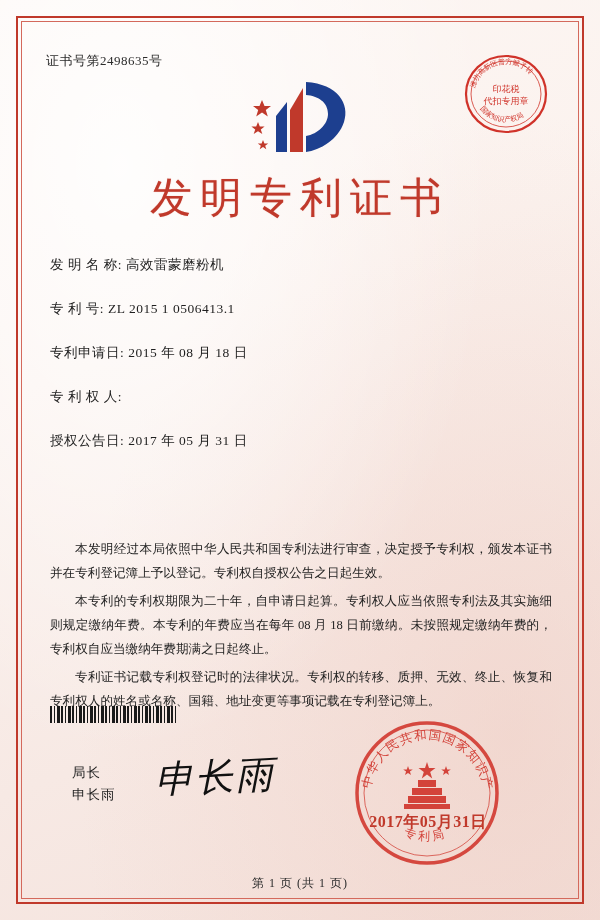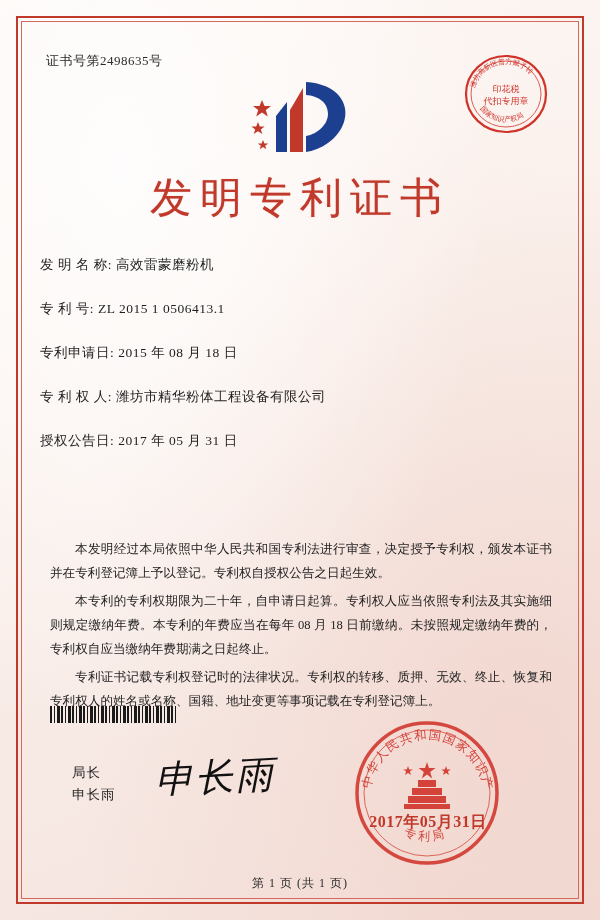--- a/index.html
+++ b/index.html
@@ -74,21 +74,21 @@
     font-size: 42px;
     letter-spacing: 8px;
     font-weight: normal;
     color: #c0392b;
     font-family: "DejaVu Serif", serif;
     text-shadow: 0 0 1px rgba(192,57,43,0.4);
   }
   
   .fields {
     position: absolute;
-    left: 40px;
+    left: 50px;
     top: 256px;
     width: 500px;
     text-align: right;
   }
   .field-row {
     display: flex;
     align-items: baseline;
     margin-bottom: 26px;
     font-size: 13.5px;
     color: #1f1f1f;
@@ -234,21 +234,20 @@
     <div class="field-row">
       <span class="field-label">专 利 号:</span>
       <span class="field-value">ZL 2015 1 0506413.1</span>
     </div>
     <div class="field-row">
       <span class="field-label">专利申请日:</span>
       <span class="field-value">2015 年 08 月 18 日</span>
     </div>
     <div class="field-row">
       <span class="field-label">专 利 权 人:</span>
-      <span class="field-value">潍坊市精华粉体工程设备有限公司</span>
     </div>
     <div class="field-row">
       <span class="field-label">授权公告日:</span>
       <span class="field-value">2017 年 05 月 31 日</span>
     </div>
   </div>
 
   <div class="body-text">
     <p>本发明经过本局依照中华人民共和国专利法进行审查，决定授予专利权，颁发本证书并在专利登记簿上予以登记。专利权自授权公告之日起生效。</p>
     <p>本专利的专利权期限为二十年，自申请日起算。专利权人应当依照专利法及其实施细则规定缴纳年费。本专利的年费应当在每年 08 月 18 日前缴纳。未按照规定缴纳年费的，专利权自应当缴纳年费期满之日起终止。</p>

